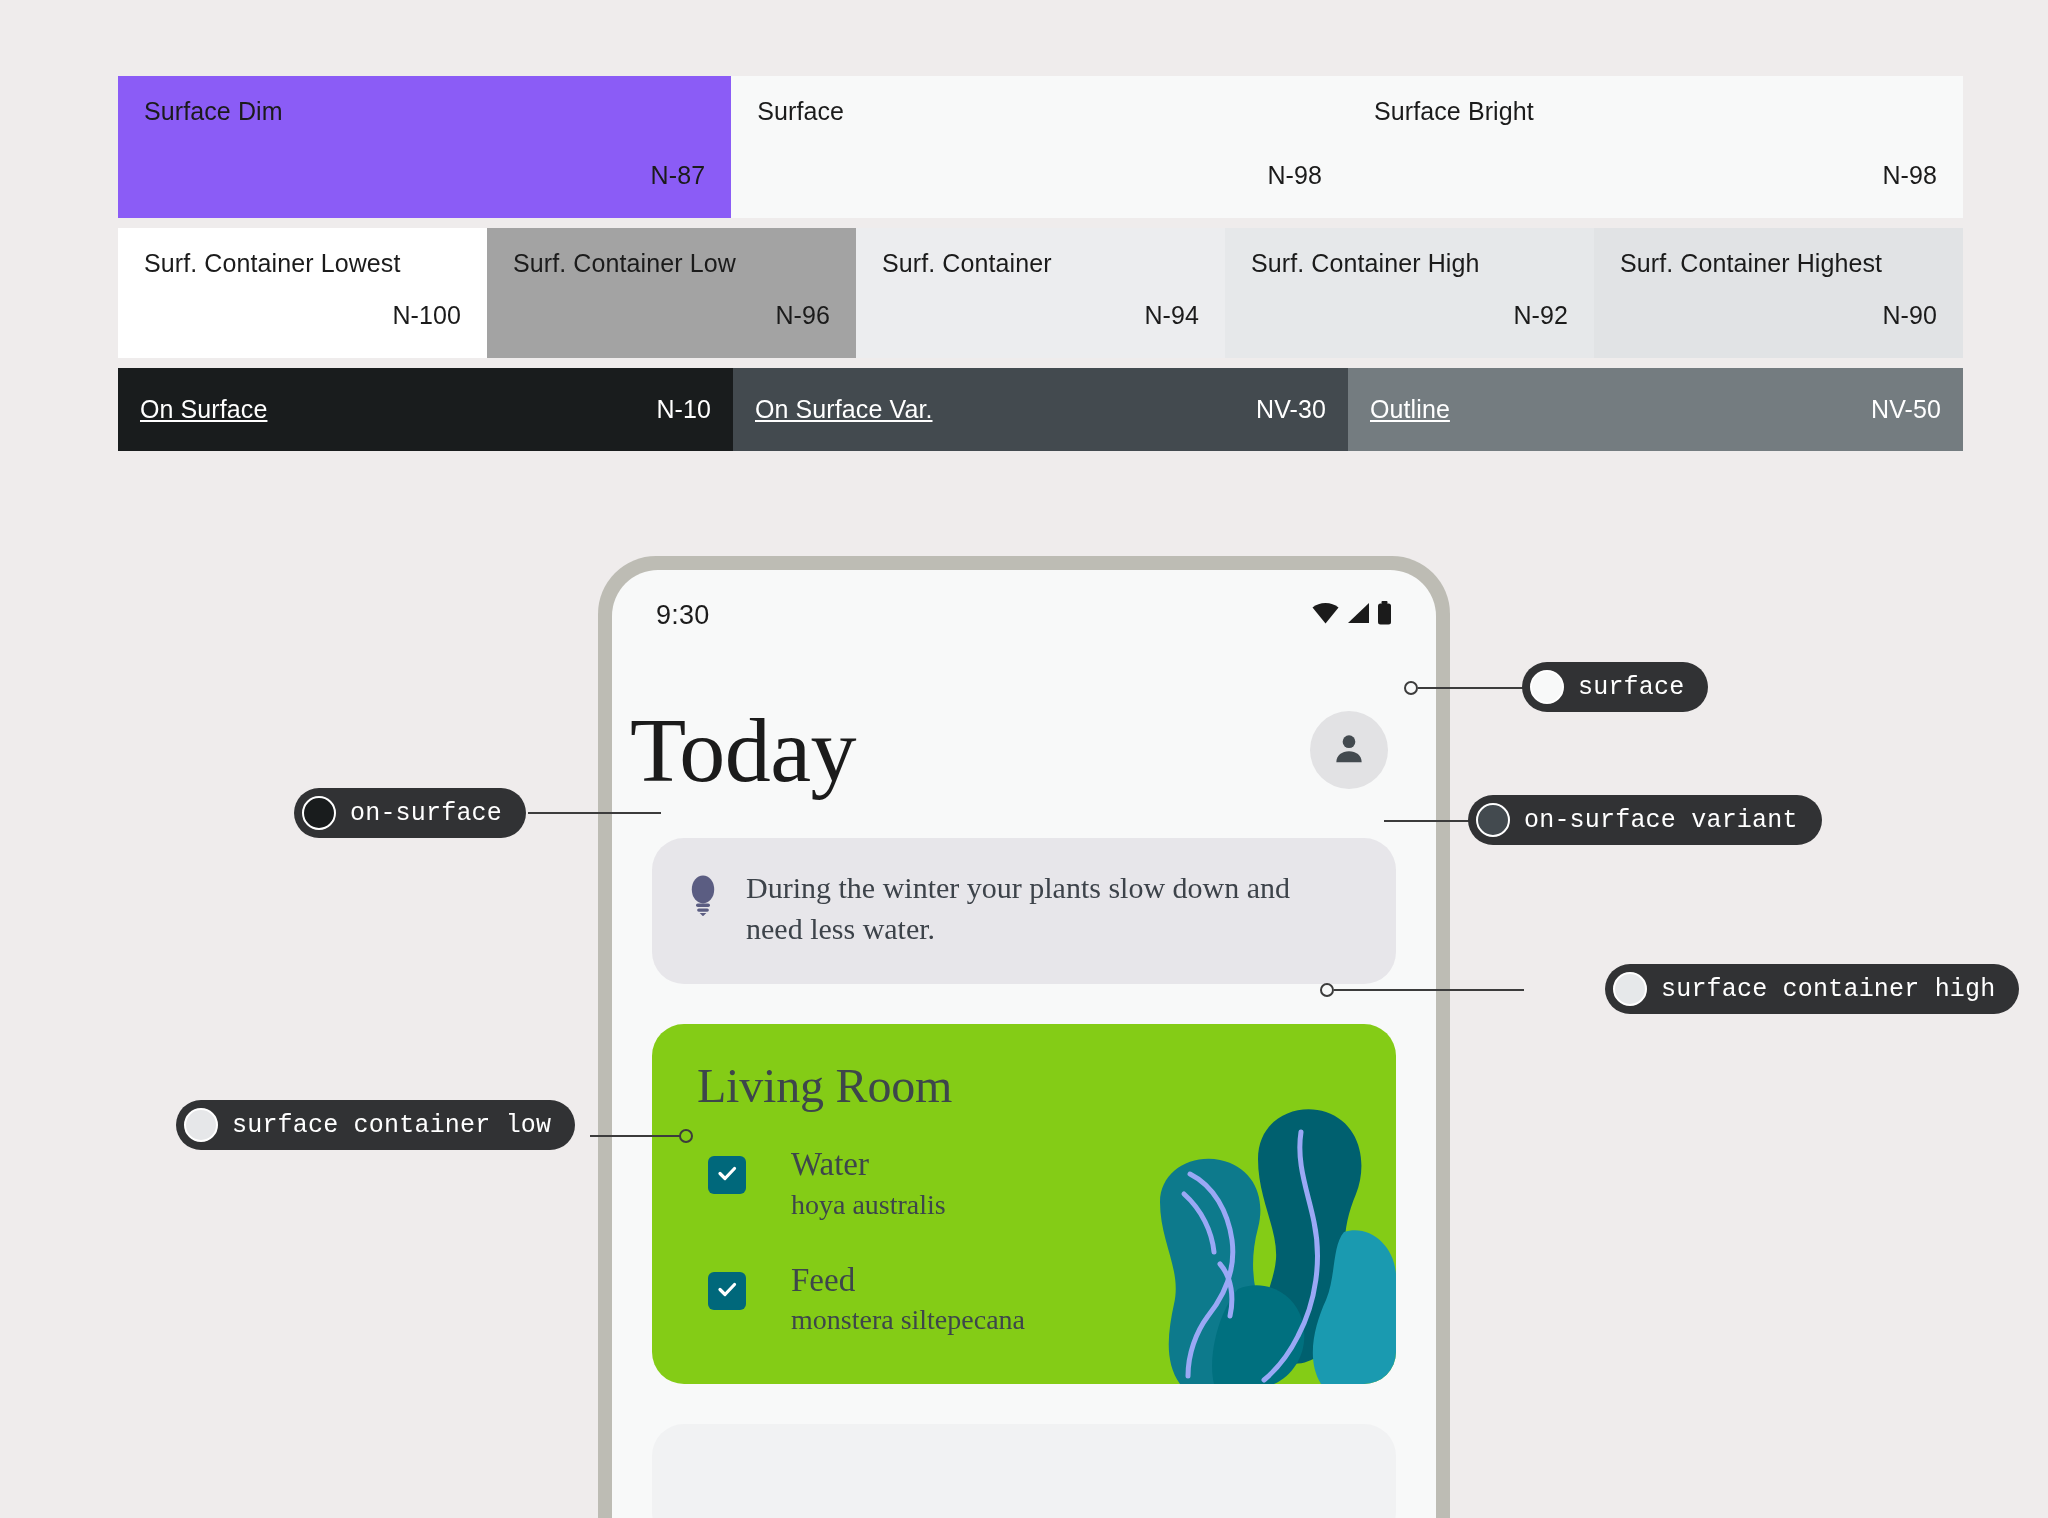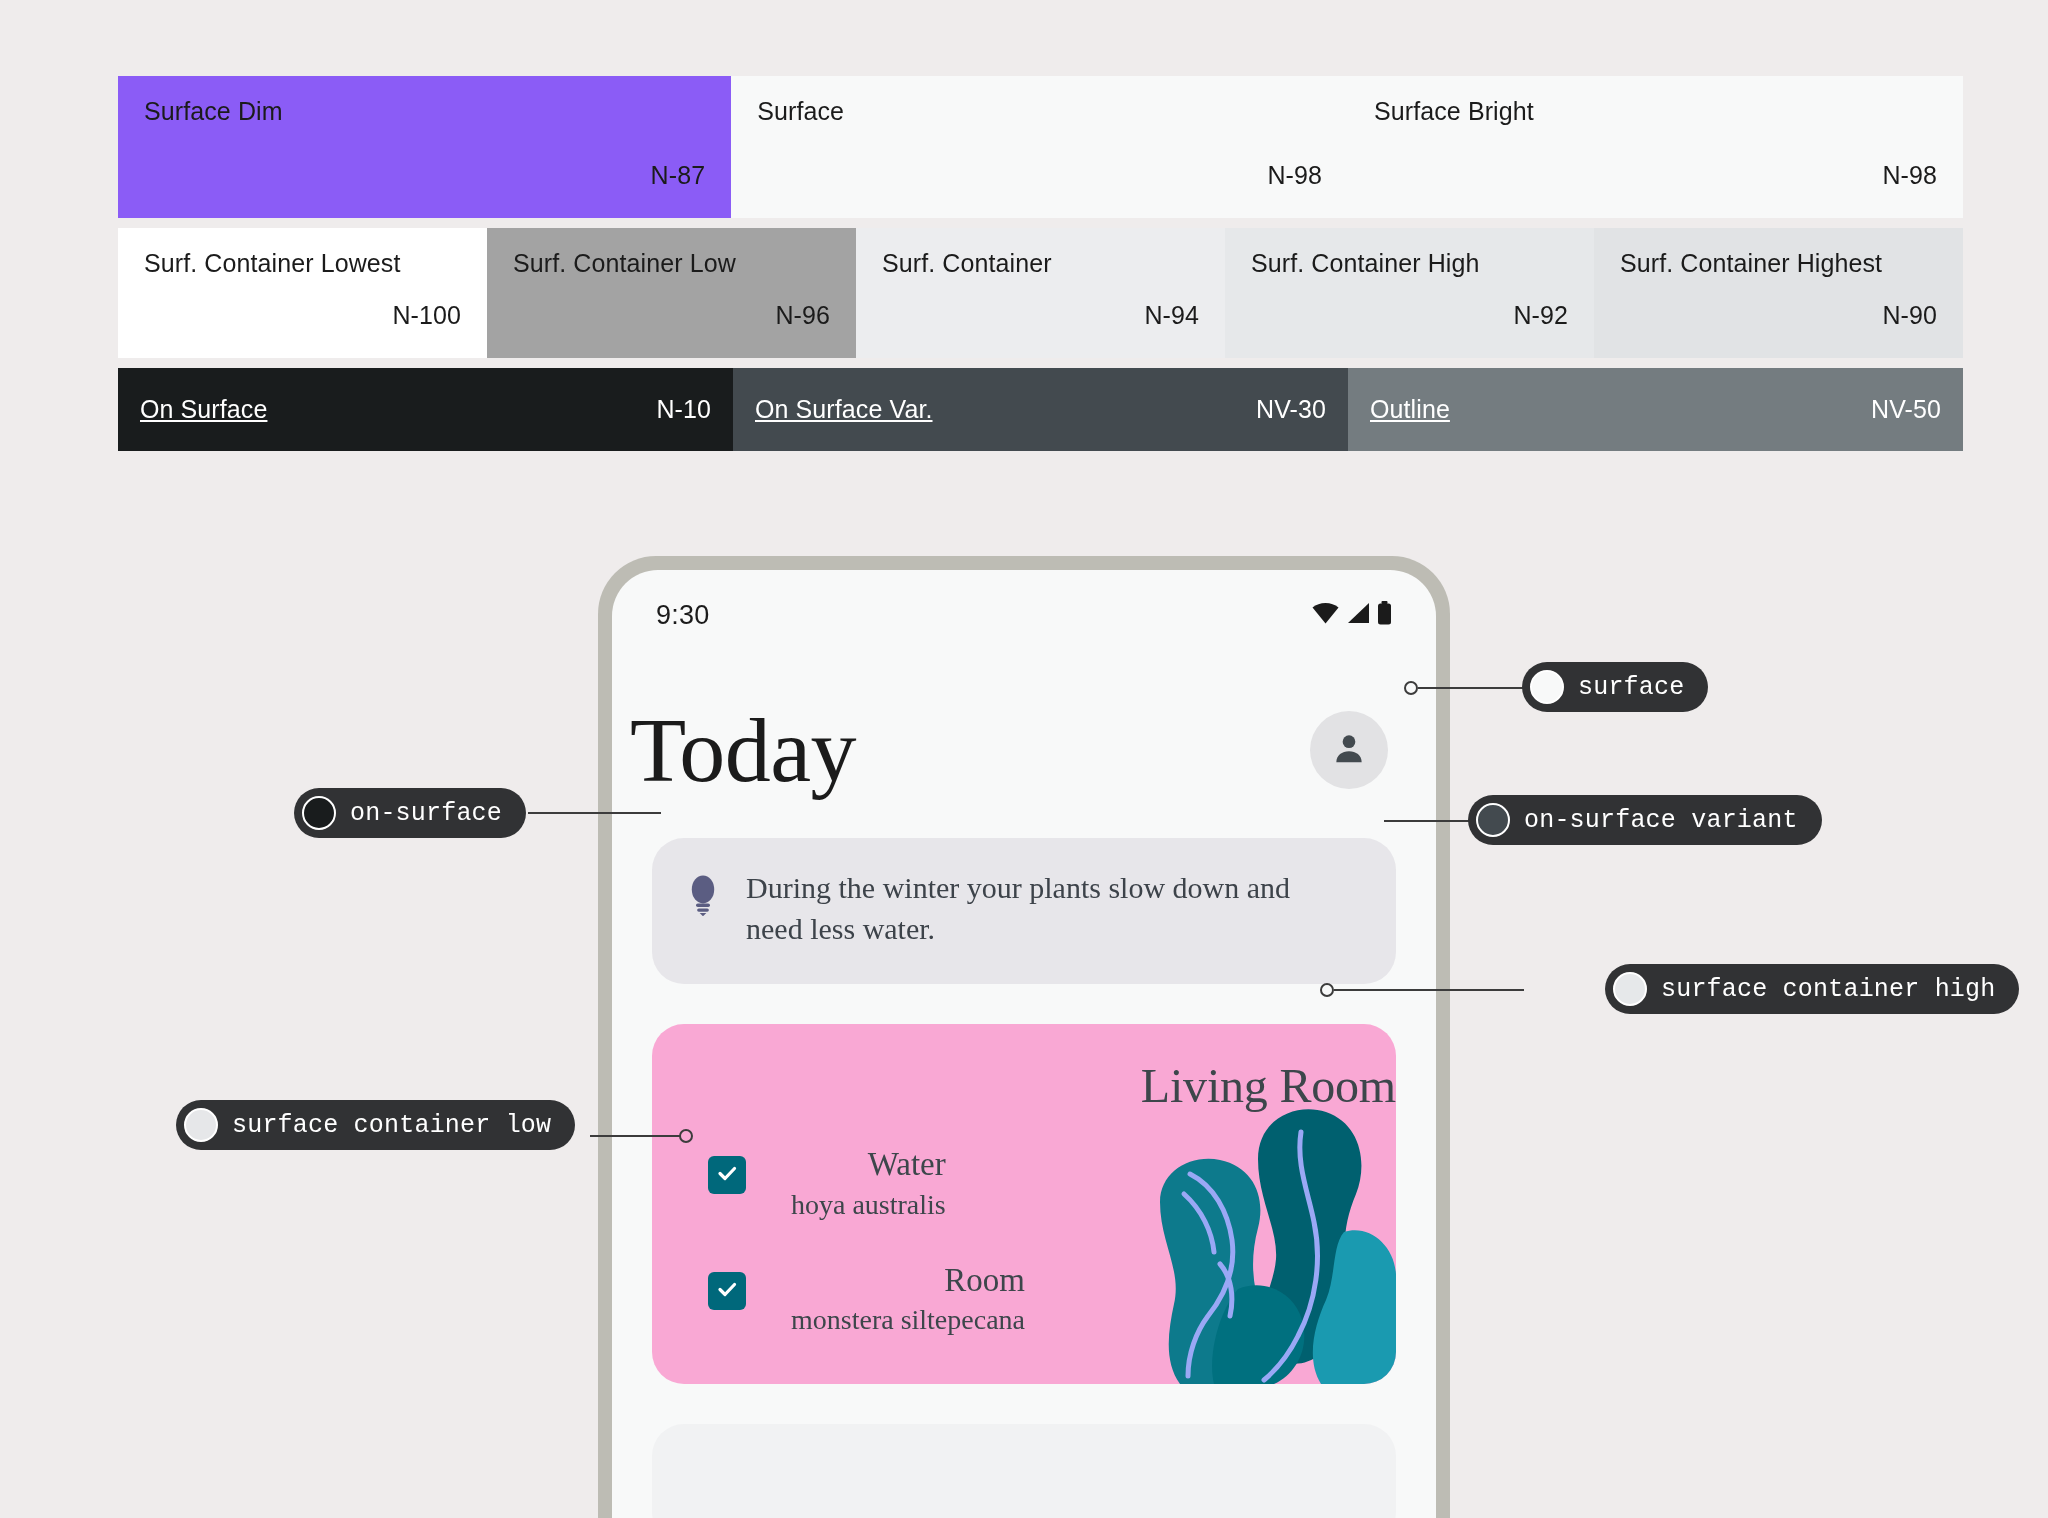--- a/index.html
+++ b/index.html
@@ -144,28 +144,27 @@
   #tip-text {
     font-family: "Liberation Serif", "DejaVu Serif", serif;
     font-size: 30px;
     line-height: 1.36;
     color: #3d434a;
     max-width: 600px;
   }
 
   #room-card {
     margin: 40px 40px 0 40px;
-    background: #f9a8d4;
+    background: #84cc16;
     border-radius: 32px;
     padding: 38px 0 0 0;
     position: relative;
     overflow: hidden;
     min-height: 360px;
     box-sizing: border-box;
-    text-align: right;
   }
   #room-title {
     font-family: "Liberation Serif", "DejaVu Serif", serif;
     font-size: 48px;
     line-height: 1;
     color: #3d464b;
     padding: 0 0 0 45px;
     letter-spacing: -0.2px;
   }
   .task-list { margin-top: 36px; padding-left: 56px; position: relative; z-index: 2; }
@@ -386,21 +385,21 @@
 
         <div class="task-row">
           <div class="checkbox">
             <span>
               <svg width="24" height="24" viewBox="0 0 24 24">
                   <path d="M5 12.5 L10 17.5 L19.5 7.5" stroke="#ffffff" stroke-width="3.2" fill="none" stroke-linecap="round" stroke-linejoin="round"></path>
                 </svg>
             </span>
           </div>
           <div>
-            <div class="task-title">Room</div>
+            <div class="task-title">Feed</div>
             <div class="task-sub">monstera siltepecana</div>
           </div>
         </div>
       </div>
 
       <svg id="plant-art" viewBox="0 0 250 320" preserveAspectRatio="xMaxYMax meet">
         <path d="M112 95 C112 55 150 38 180 48 C215 60 222 100 210 130 C198 158 196 185 202 210 C208 238 200 270 175 290 C152 308 125 300 118 275 C110 246 128 222 130 195 C132 165 112 135 112 95 Z" fill="#00606f"></path>
         <path d="M198 168 C222 160 248 180 250 210 L250 320 L175 320 C160 296 168 262 180 236 C190 212 186 182 198 168 Z" fill="#1a9ab0"></path>
         <path d="M14 138 C14 108 44 90 74 96 C108 103 120 134 112 164 C104 194 106 222 116 248 C128 280 118 312 92 320 L34 320 C18 298 22 268 28 240 C36 206 14 178 14 138 Z" fill="#0d7a8c"></path>
         <path d="M92 225 C118 214 148 228 156 256 C164 284 150 310 128 320 L68 320 C62 296 70 252 92 225 Z" fill="#00707f"></path>

